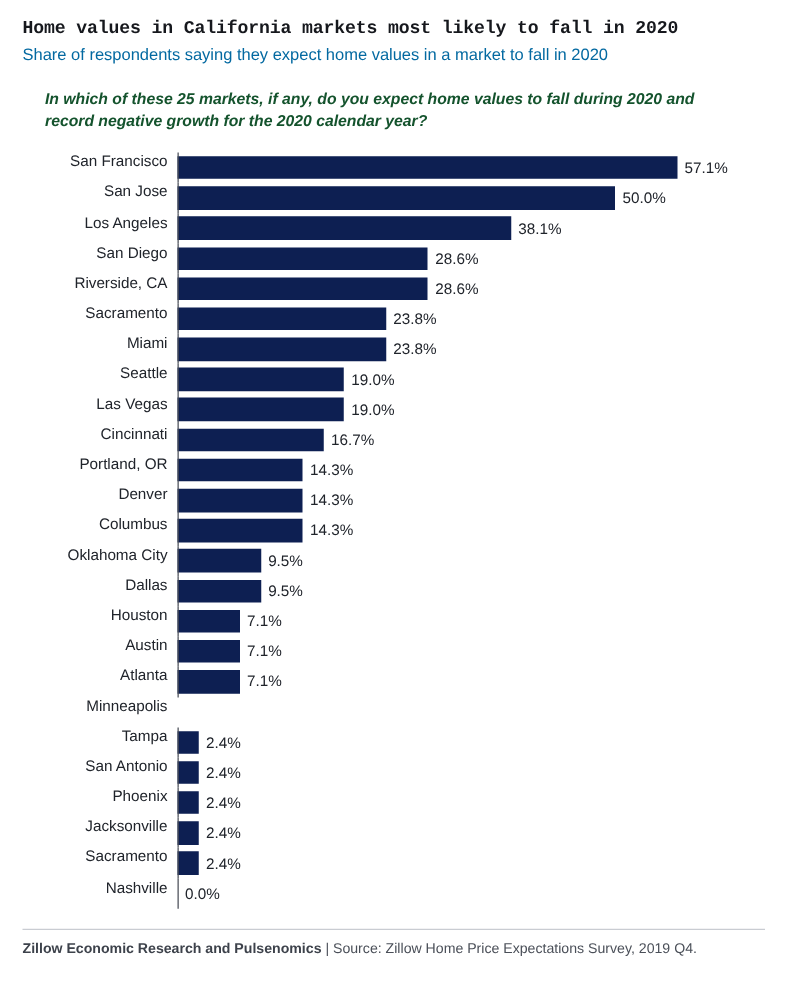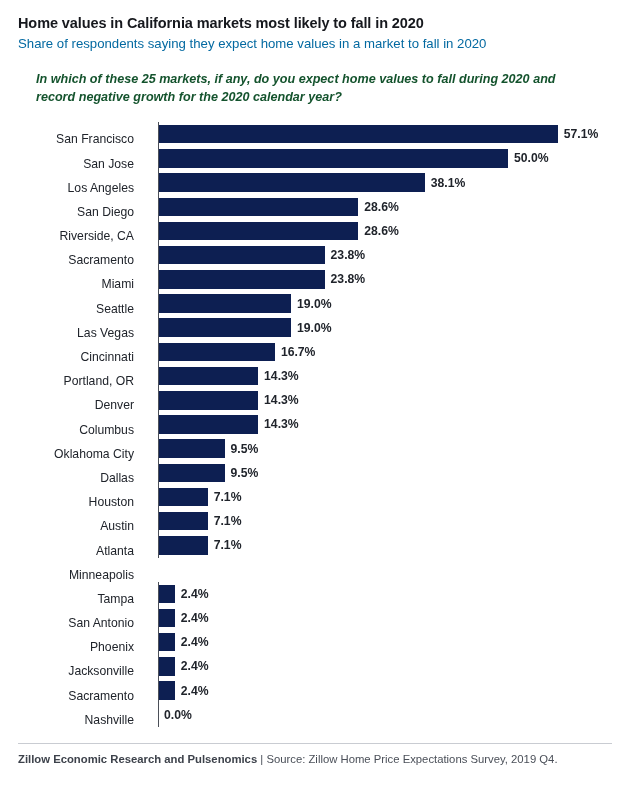--- a/index.html
+++ b/index.html
@@ -20,20 +20,21 @@
     height: 800px;
     box-sizing: border-box;
     padding: 14px 18px 0 18px;
   }
   .title {
     font-size: 14.5px;
     font-weight: bold;
     color: #16181d;
     letter-spacing: -0.1px;
     line-height: 1.25;
+    font-family: Liberation Mono, monospace;
   }
   .subtitle {
     font-size: 13.2px;
     font-weight: normal;
     color: #0369a1;
     margin-top: 4px;
     line-height: 1.25;
   }
   .question {
     margin-top: 17px;
@@ -45,40 +46,38 @@
     color: #14532d;
     padding: 0 18px;
   }
   .chart {
     position: relative;
     margin-top: 16px;
     width: 594px;
   }
   .row {
     display: flex;
-    align-items: flex-end;
+    align-items: flex-start;
     height: 24.2px;
-    gap: 16px;
   }
   .cat-label {
     width: 124px;
     text-align: right;
     padding-right: 8px;
     font-size: 12.2px;
     color: #20242b;
     white-space: nowrap;
     box-sizing: border-box;
   }
   .bar-area {
     position: relative;
     flex: 1;
     height: 100%;
     display: flex;
     align-items: center;
-    font-weight: bold;
   }
   .bar-area::before {
     content: "";
     position: absolute;
     left: 0;
     top: 0;
     bottom: 0;
     width: 1px;
     background: #4b4f58;
   }

